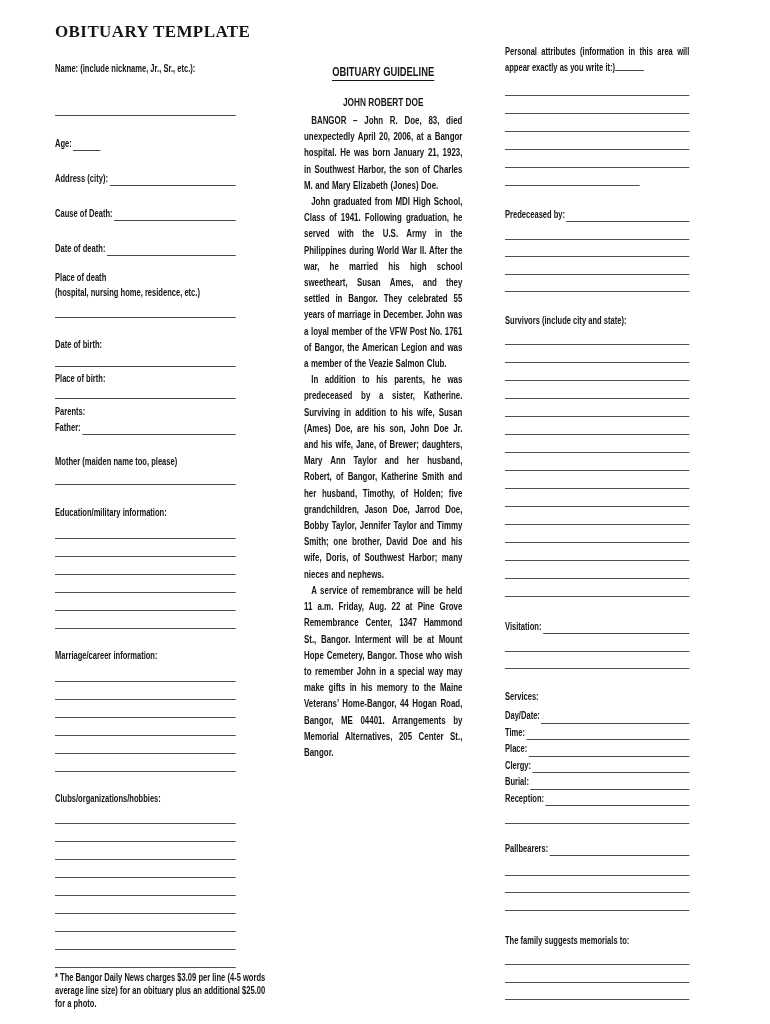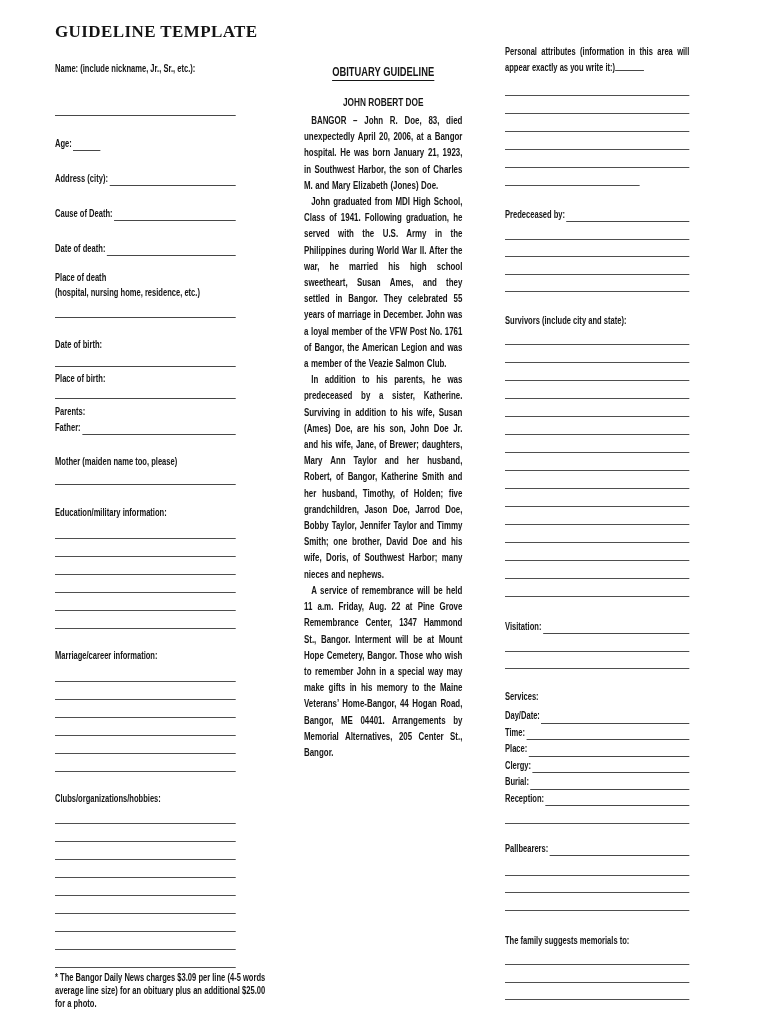--- a/index.html
+++ b/index.html
@@ -40,21 +40,21 @@
   .g-body p{margin:0;font-size:11px;line-height:16.2px;text-align:justify;text-indent:10px;word-spacing:.5px;}
 
   .footnote{width:292px;font-size:10.5px;line-height:13.2px;margin-top:3px;text-align:justify;}
   .ul-inline{display:inline-block;width:40px;height:10px;border-bottom:1.5px solid #484848;}
 
   .mt2{margin-top:2px;}.mt1{margin-top:1px;}.mt3{margin-top:3px;}
 </style>
 </head>
 <body>
 
-<div class="page-title">GUIDELINE TEMPLATE</div>
+<div class="page-title">OBITUARY TEMPLATE</div>
 
 <div class="col col-left">
   <div class="lbl mt2">Name: (include nickname, Jr., Sr., etc.):</div>
   <div class="line-u" style="margin-top:40px"></div>
 
   <div class="row" style="margin-top:20px">
     <span class="rl">Age:</span>
     <span class="fill-short"></span>
   </div>
   <div class="row" style="margin-top:20px">

